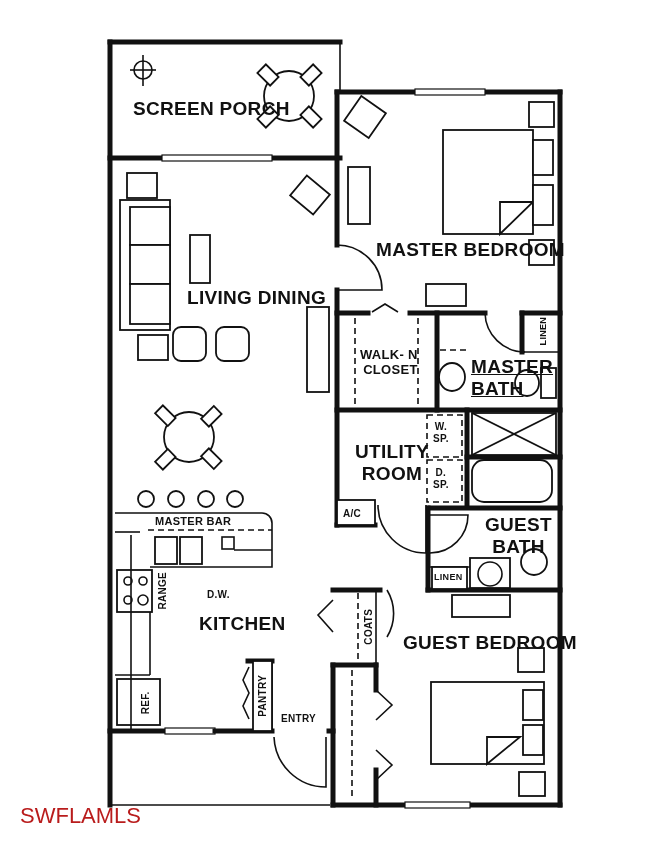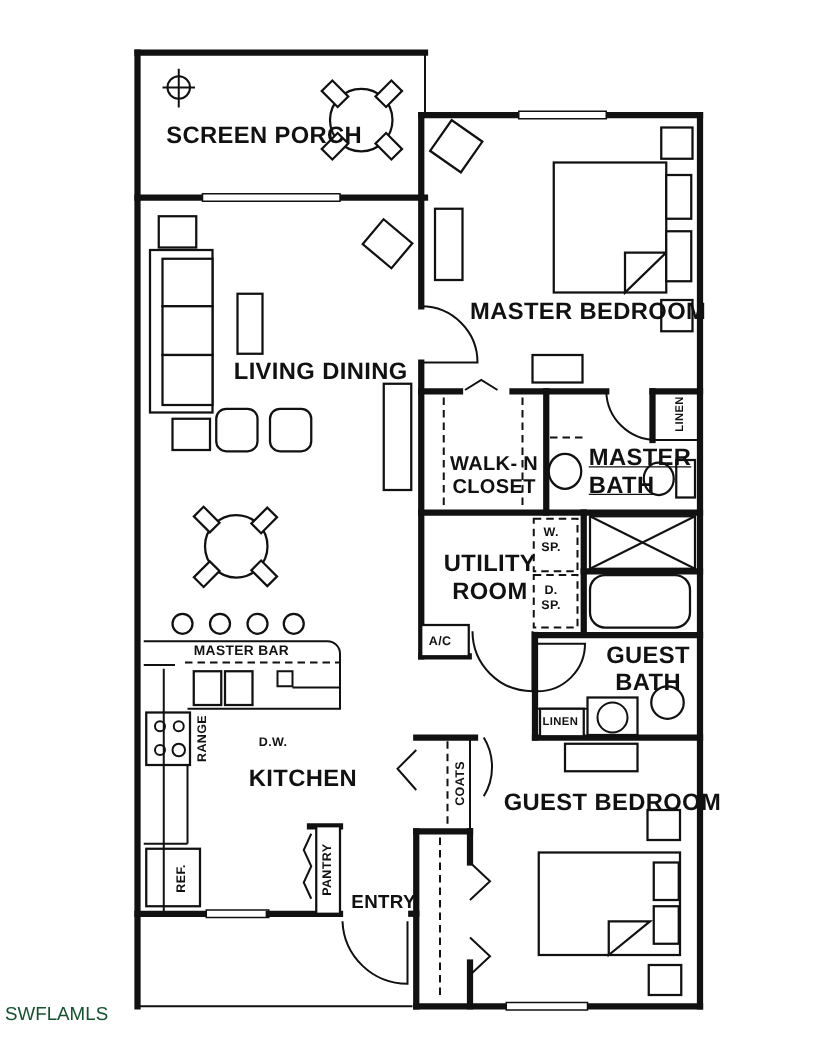--- a/index.html
+++ b/index.html
@@ -6,21 +6,21 @@
   body { width: 650px; height: 841px; position: relative; overflow: hidden; font-family: "Liberation Sans", sans-serif; }
   #plan { position: absolute; left: 0; top: 0; width: 650px; height: 841px; }
   .wall { stroke: #111; stroke-width: 5; fill: none; stroke-linecap: square; }
   .thin { stroke: #111; stroke-width: 1.6; fill: none; }
   .furn { stroke: #111; stroke-width: 1.8; fill: #fff; }
   .dash { stroke: #111; stroke-width: 1.6; fill: none; stroke-dasharray: 6 4; }
   .win { stroke: #111; stroke-width: 1.2; fill: #fff; }
   .lbl { position: absolute; font-family: "Liberation Sans", sans-serif; font-weight: bold; color: #111; font-size: 19px; letter-spacing: 0.3px; white-space: nowrap; line-height: 1.15; text-align: center; }
   .lbl.sm { font-size: 10px; }
   .lbl.v { transform: rotate(-90deg); transform-origin: center center; }
-  .watermark { position: absolute; left: 4px; top: 803px; font-family: "Liberation Sans", sans-serif; font-size: 15px; color: #14532d; letter-spacing: 0px; }
+  .watermark { position: absolute; left: 20px; top: 803px; font-family: "Liberation Sans", sans-serif; font-size: 22px; color: #b91c1c; letter-spacing: 0px; }
 </style>
 </head>
 <body>
 
 <svg id="plan" viewBox="0 0 650 841" xmlns="http://www.w3.org/2000/svg">
 
   <g>
 
     <line class="wall" x1="110" y1="42" x2="340" y2="42"></line>
     <line class="wall" x1="110" y1="42" x2="110" y2="805"></line>
@@ -201,21 +201,21 @@
     <rect class="furn" x="523" y="725" width="20" height="30"></rect>
     <polygon class="furn" points="487,764 487,737 520,737"></polygon>
     <rect class="furn" x="519" y="772" width="26" height="24"></rect>
   </g>
 </svg>
 
 <div class="lbl" style="left:133px;top:98px;">SCREEN PORCH</div>
 <div class="lbl" style="left:376px;top:239px;text-align:center;">MASTER BEDROOM</div>
 <div class="lbl" style="left:187px;top:287px;">LIVING DINING</div>
 
-<div class="lbl" style="left:360px;top:363px;font-size:16px;">
+<div class="lbl" style="left:360px;top:348px;font-size:13px;text-align:right;">
   <div>WALK- N</div>
   <div>CLOSET</div>
 </div>
 <div class="lbl" style="left:471px;top:356px;text-align:left;text-decoration:underline;">
   <div>MASTER</div>
   <div>BATH</div>
 </div>
 <div class="lbl sm v" style="left:529px;top:326px;font-size:9px;">LINEN</div>
 
 <div class="lbl" style="left:355px;top:441px;">
@@ -239,15 +239,15 @@
 <div class="lbl sm" style="left:434px;top:572px;font-size:9px;">LINEN</div>
 
 <div class="lbl sm" style="left:155px;top:515px;font-size:11px;">MASTER BAR</div>
 <div class="lbl sm" style="left:207px;top:553px;margin-top:36px;">D.W.</div>
 <div class="lbl sm v" style="left:144px;top:585px;">RANGE</div>
 <div class="lbl" style="left:199px;top:586px;margin-top:27px;">KITCHEN</div>
 <div class="lbl sm v" style="left:351px;top:621px;">COATS</div>
 <div class="lbl" style="left:403px;top:632px;">GUEST BEDROOM</div>
 <div class="lbl sm v" style="left:134px;top:697px;">REF.</div>
 <div class="lbl sm v" style="left:242px;top:690px;">PANTRY</div>
-<div class="lbl sm" style="left:281px;top:713px;font-size:15px;">ENTRY</div>
+<div class="lbl sm" style="left:281px;top:713px;font-size:10px;">ENTRY</div>
 
 <div class="watermark">SWFLAMLS</div>
 
 </body></html>

